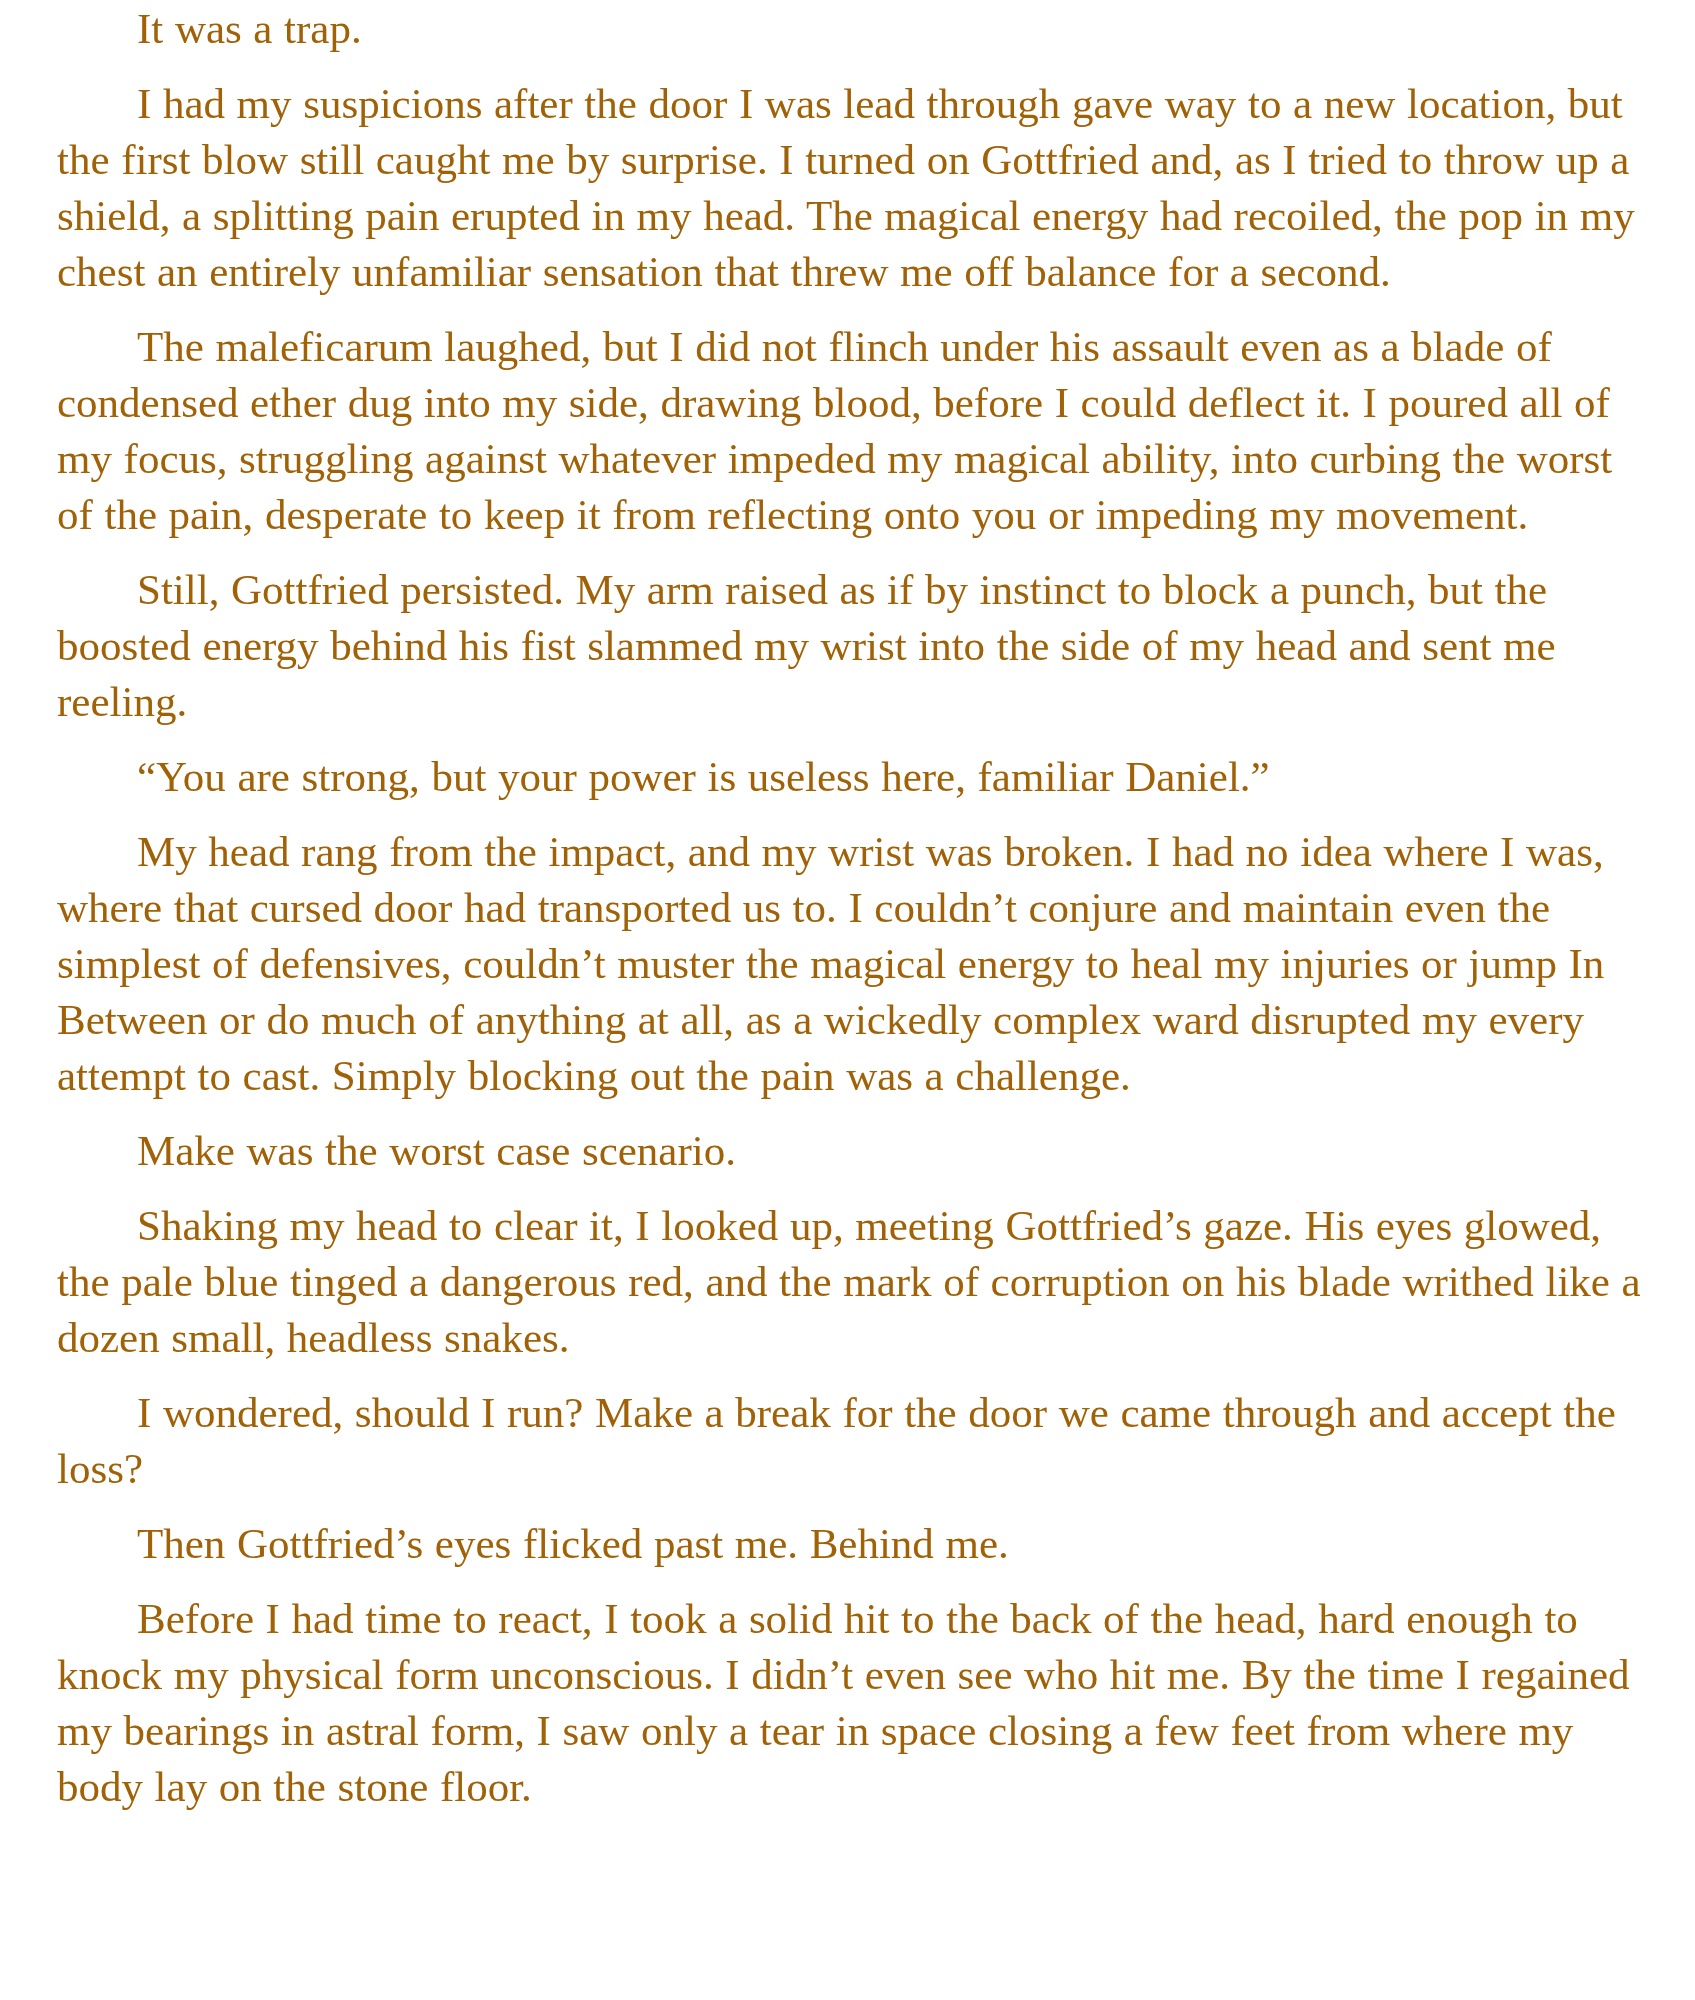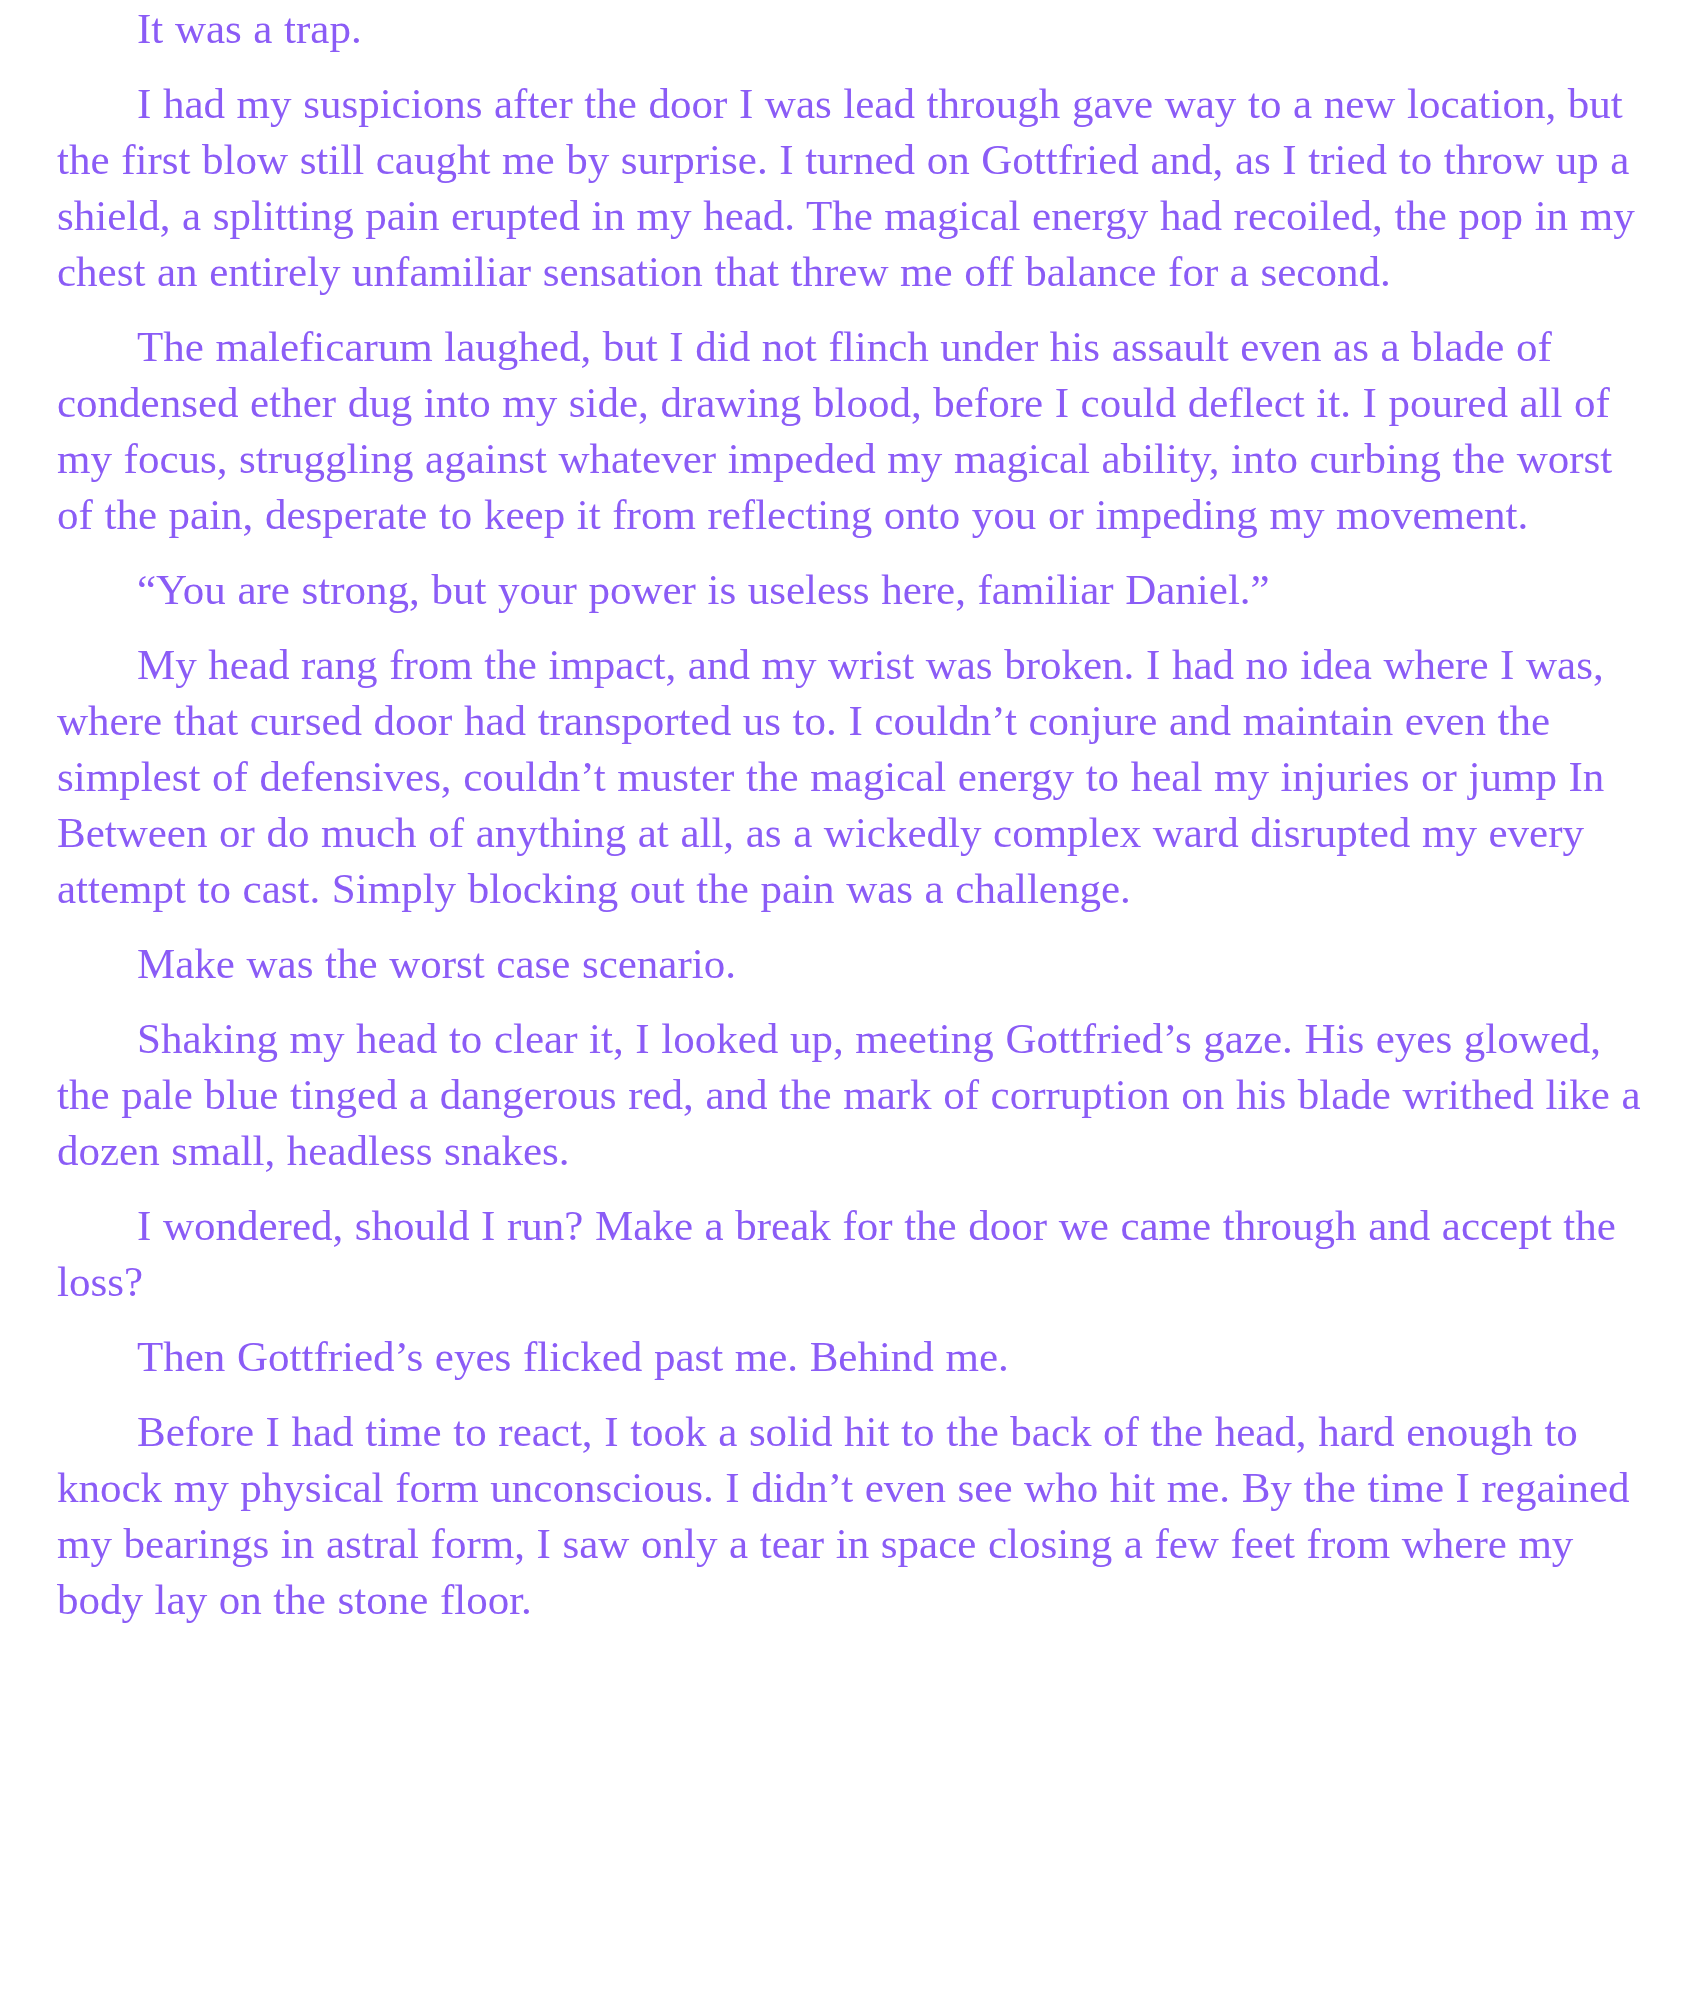--- a/index.html
+++ b/index.html
@@ -12,21 +12,21 @@
     height: 2000px;
     box-sizing: border-box;
     overflow: hidden;
   }
   .page {
     width: 100%;
     height: 100%;
     box-sizing: border-box;
     padding: 1px 52px 0 57px;
     background: #ffffff;
-    color: #8b5cf6;
+    color: #a16207;
     font-family: "Liberation Serif", "DejaVu Serif", serif;
     font-size: 43px;
     line-height: 56px;
     text-align: left;
     text-rendering: optimizeLegibility;
   }
   .page p.para {
     margin: 0 0 19px 0;
     padding: 0;
     text-indent: 80px;
@@ -37,20 +37,21 @@
   }
 </style>
 </head>
 <body>
 
 <div class="page">
   <div>
       <p class="para">It was a trap.</p>
       <p class="para">I had my suspicions after the door I was lead through gave way to a new loca­tion, but the first blow still caught me by surprise. I turned on Gottfried and, as I tried to throw up a shield, a splitting pain erupted in my head. The magical energy had recoiled, the pop in my chest an entirely unfamiliar sensation that threw me off balance for a second.</p>
       <p class="para">The maleficarum laughed, but I did not flinch under his assault even as a blade of condensed ether dug into my side, drawing blood, before I could deflect it. I poured all of my focus, struggling against whatever impeded my magical ability, into curbing the worst of the pain, desperate to keep it from reflecting onto you or impeding my movement.</p>
+      <p class="para">Still, Gottfried persisted. My arm raised as if by instinct to block a punch, but the boosted energy behind his fist slammed my wrist into the side of my head and sent me reeling.</p>
       <p class="para">“You are strong, but your power is useless here, familiar Daniel.”</p>
       <p class="para">My head rang from the impact, and my wrist was broken. I had no idea where I was, where that cursed door had transported us to. I couldn’t conjure and maintain even the simplest of defensives, couldn’t muster the magical energy to heal my injuries or jump In Between or do much of anything at all, as a wickedly complex ward disrupted my every attempt to cast. Simply blocking out the pain was a chal­lenge.</p>
       <p class="para">Make was the worst case scenario.</p>
       <p class="para">Shaking my head to clear it, I looked up, meeting Gottfried’s gaze. His eyes glowed, the pale blue tinged a dangerous red, and the mark of corruption on his blade writhed like a dozen small, headless snakes.</p>
       <p class="para">I wondered, should I run? Make a break for the door we came through and accept the loss?</p>
       <p class="para">Then Gottfried’s eyes flicked past me. Behind me.</p>
       <p class="para">Before I had time to react, I took a solid hit to the back of the head, hard enough to knock my physical form unconscious. I didn’t even see who hit me. By the time I regained my bearings in astral form, I saw only a tear in space closing a few feet from where my body lay on the stone floor.</p>
     </div>
 </div>
 

